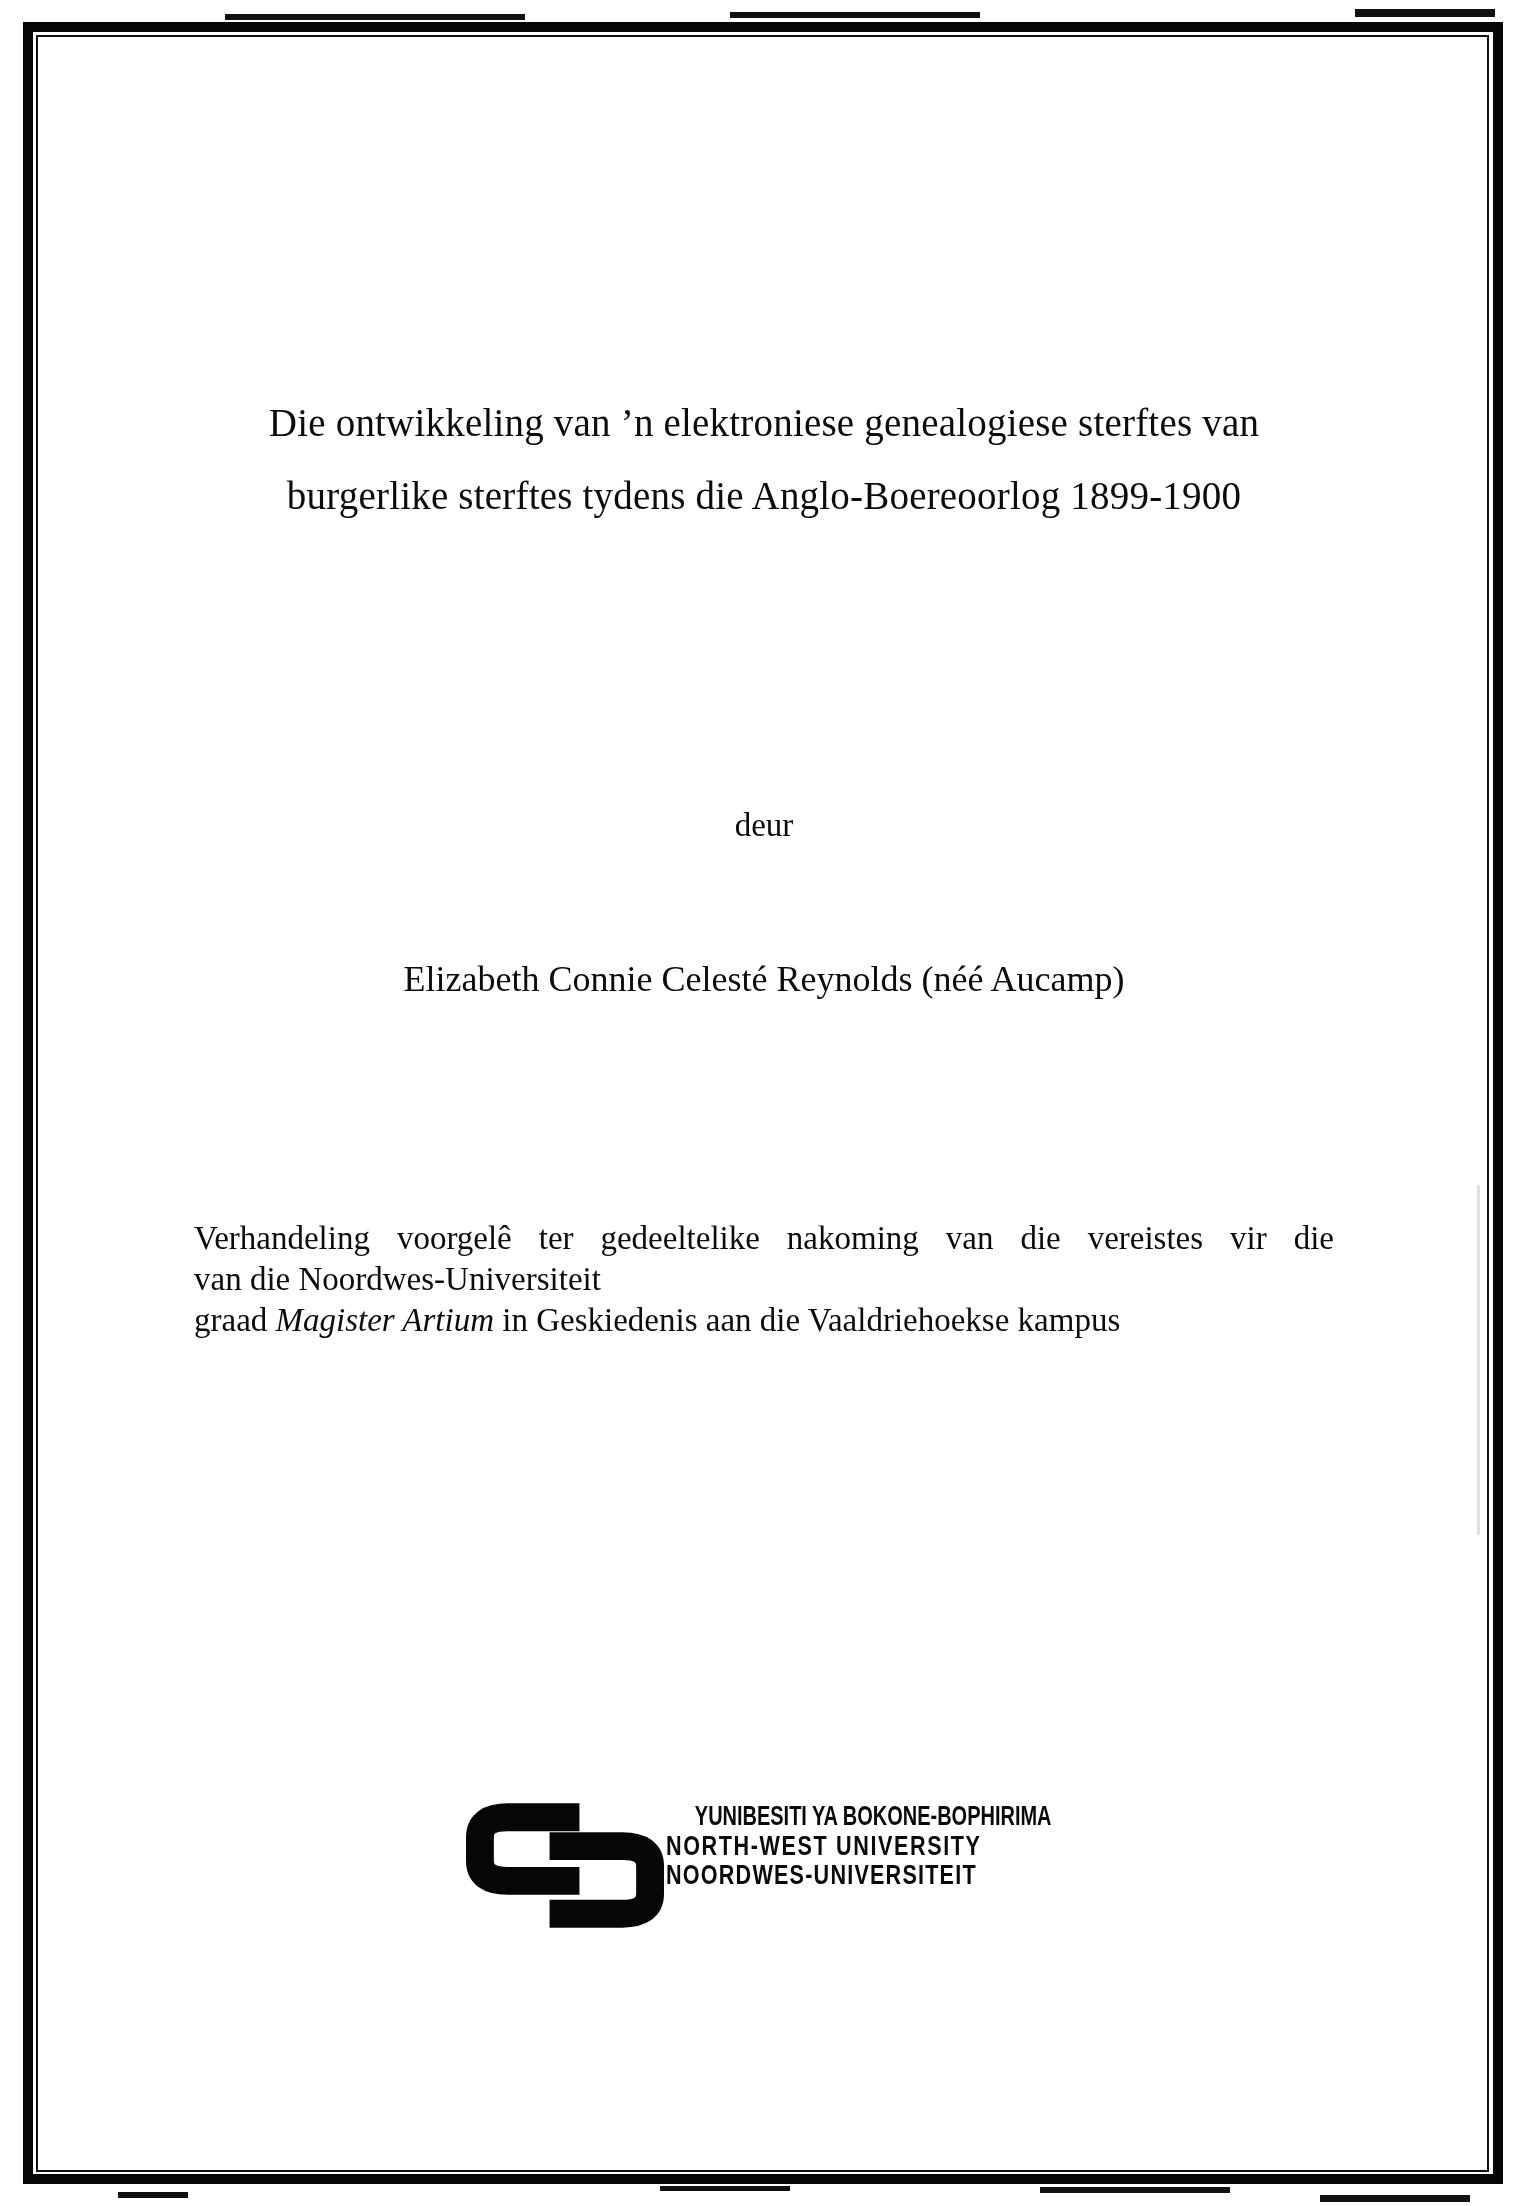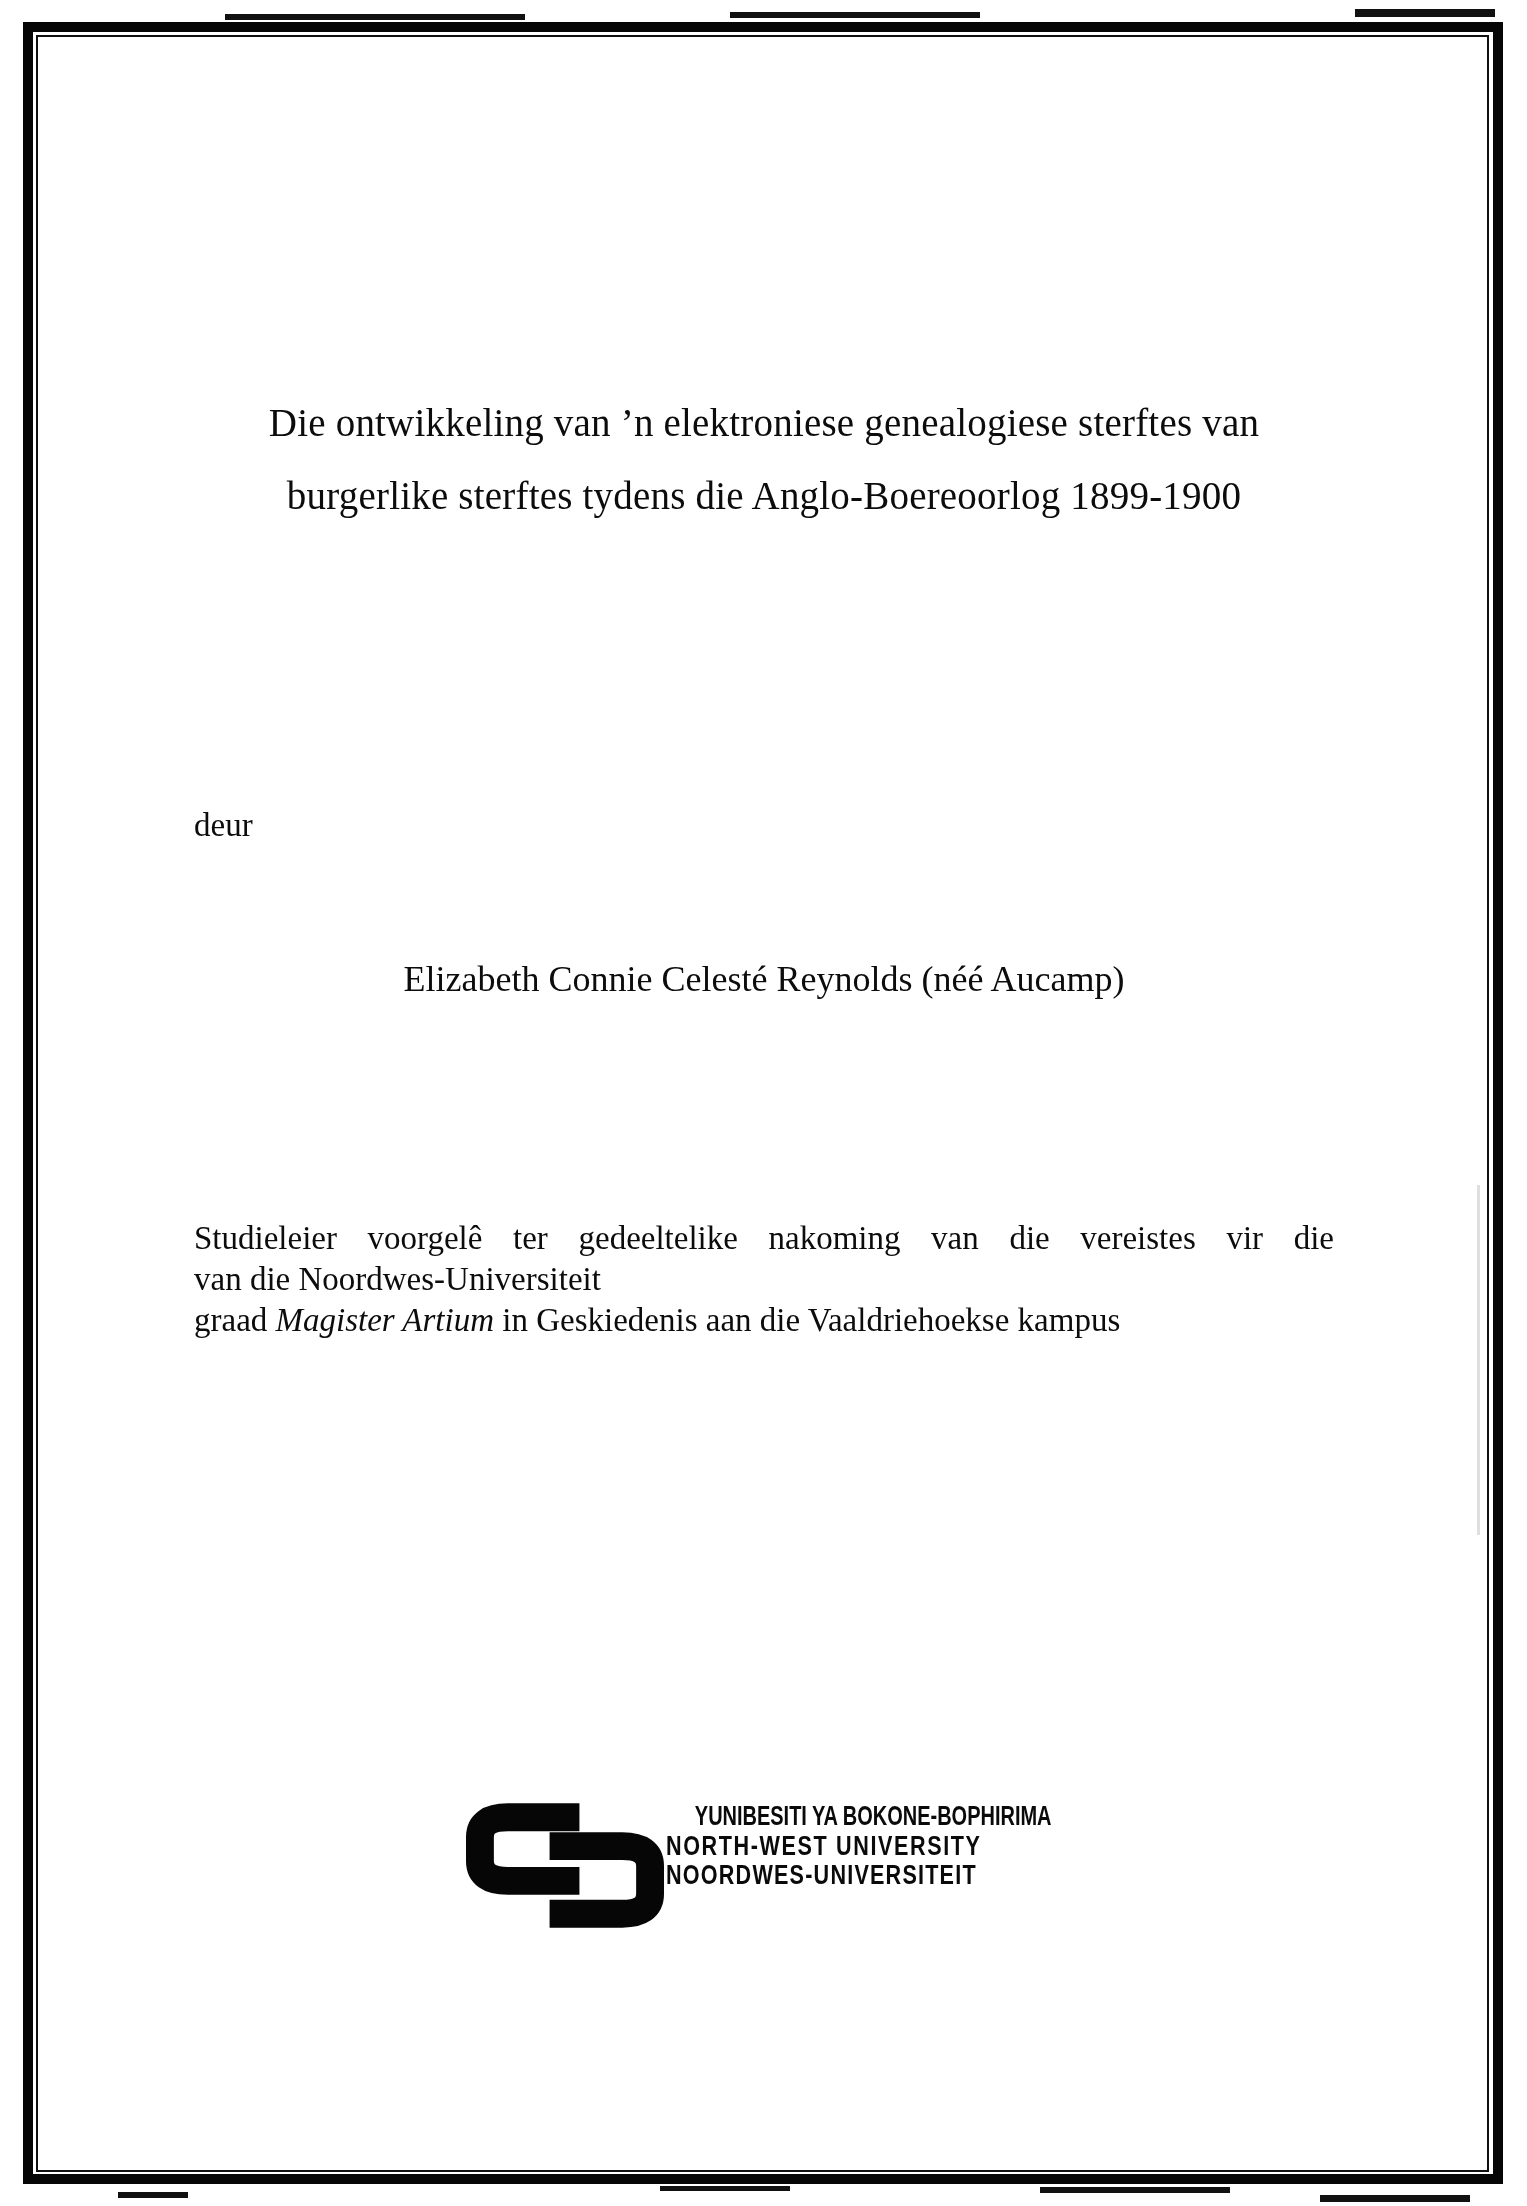--- a/index.html
+++ b/index.html
@@ -19,21 +19,21 @@
   .frame-inner{
     position:absolute;left:36px;top:35px;right:38px;bottom:34px;
     border:2px solid #101010;
   }
   
   .content-col{position:absolute;left:194px;width:1140px;}
   .thesis-title{
     top:386px;text-align:center;
     font-size:39px;line-height:73px;letter-spacing:0.2px;
   }
-  .byline{top:806px;text-align:left;font-size:33px;line-height:38px;}
+  .byline{top:806px;text-align:center;font-size:33px;line-height:38px;}
   .author{top:958px;text-align:center;font-size:36px;line-height:42px;}
   .degree{top:1218px;font-size:33px;line-height:41px;text-align:left;}
   .degree .justified{text-align:justify;text-align-last:justify;}
   .degree .it{font-style:italic;}
   .supervisor-block{position:absolute;left:185px;top:1640px;font-size:32px;line-height:40px;}
   
   .logo-mark{position:absolute;left:466px;top:1803px;width:199px;height:126px;}
   .logo-text{
     position:absolute;top:1802px;left:570px;width:480px;
     font-family:"Liberation Sans","DejaVu Sans",sans-serif;
@@ -67,21 +67,21 @@
   <div class="content-col thesis-title">
     <div>Die ontwikkeling van ’n elektroniese genealogiese sterftes van</div>
     <div>burgerlike sterftes tydens die Anglo-Boereoorlog 1899-1900</div>
   </div>
 
   <div class="content-col byline">deur</div>
 
   <div class="content-col author">Elizabeth Connie Celesté Reynolds (néé Aucamp)</div>
 
   <div class="content-col degree">
-    <div class="justified">Studieleier voorgelê ter gedeeltelike nakoming van die vereistes vir die</div>
+    <div class="justified">Verhandeling voorgelê ter gedeeltelike nakoming van die vereistes vir die</div>
     <div>van die Noordwes-Universiteit</div>
     <div><span>graad </span><span class="it">Magister Artium</span><span> in Geskiedenis aan die Vaaldriehoekse kampus</span></div>
   </div>
 
 
   <div>
     <svg class="logo-mark" viewBox="0 0 200 126" aria-hidden="true">
 
       <path d="M 114 14 H 42 Q 14 14 14 34 V 58 Q 14 78 42 78 H 114" fill="none" stroke="#060606" stroke-width="28" stroke-linecap="butt"></path>
 

